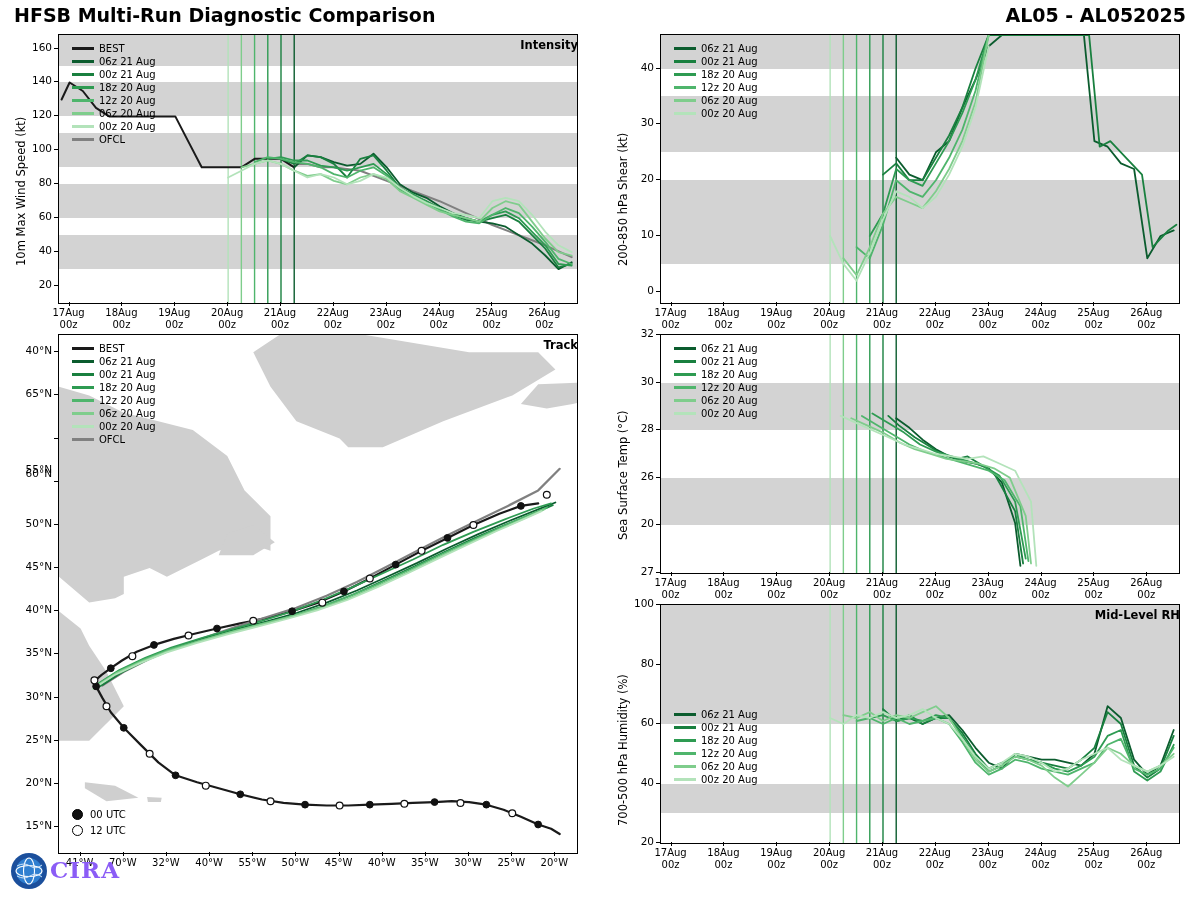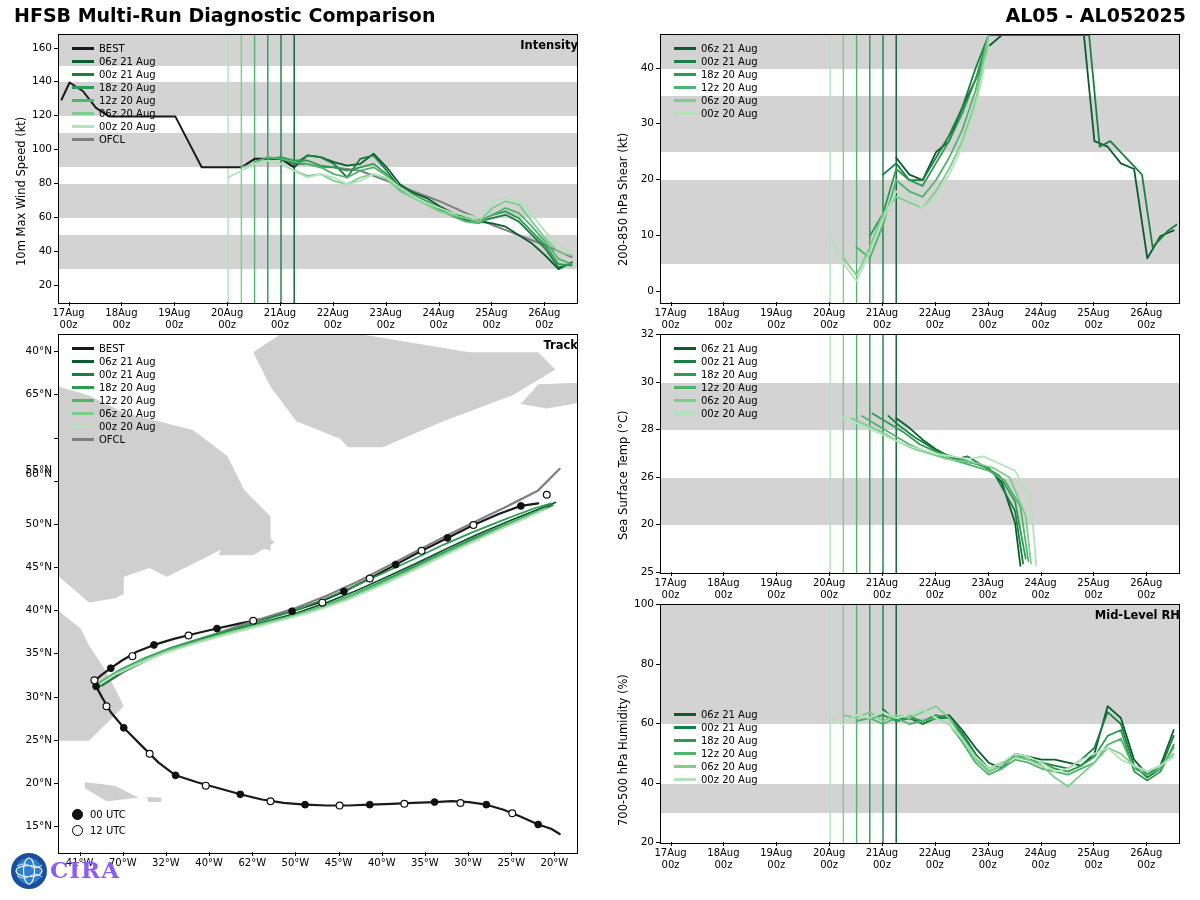--- a/index.html
+++ b/index.html
@@ -353,21 +353,21 @@
     <div class="ytick" style="left: 10px; top: 16.2667px; width: 42px;">40°N</div>
     <div class="tickmark" style="left: 54px; top: 23.2667px; width: 4px; height: 1px;"></div>
     <div class="xtick" style="left: 55.5833px; top: 529px; width: 48px;">41°W</div>
     <div class="tickmark" style="left: 79.5833px; top: 524px; width: 1px; height: 4px;"></div>
     <div class="xtick" style="left: 98.75px; top: 529px; width: 48px;">70°W</div>
     <div class="tickmark" style="left: 122.75px; top: 524px; width: 1px; height: 4px;"></div>
     <div class="xtick" style="left: 141.917px; top: 529px; width: 48px;">32°W</div>
     <div class="tickmark" style="left: 165.917px; top: 524px; width: 1px; height: 4px;"></div>
     <div class="xtick" style="left: 185.083px; top: 529px; width: 48px;">40°W</div>
     <div class="tickmark" style="left: 209.083px; top: 524px; width: 1px; height: 4px;"></div>
-    <div class="xtick" style="left: 228.25px; top: 529px; width: 48px;">62°W</div>
+    <div class="xtick" style="left: 228.25px; top: 529px; width: 48px;">55°W</div>
     <div class="tickmark" style="left: 252.25px; top: 524px; width: 1px; height: 4px;"></div>
     <div class="xtick" style="left: 271.417px; top: 529px; width: 48px;">50°W</div>
     <div class="tickmark" style="left: 295.417px; top: 524px; width: 1px; height: 4px;"></div>
     <div class="xtick" style="left: 314.583px; top: 529px; width: 48px;">45°W</div>
     <div class="tickmark" style="left: 338.583px; top: 524px; width: 1px; height: 4px;"></div>
     <div class="xtick" style="left: 357.75px; top: 529px; width: 48px;">40°W</div>
     <div class="tickmark" style="left: 381.75px; top: 524px; width: 1px; height: 4px;"></div>
     <div class="xtick" style="left: 400.917px; top: 529px; width: 48px;">35°W</div>
     <div class="tickmark" style="left: 424.917px; top: 524px; width: 1px; height: 4px;"></div>
     <div class="xtick" style="left: 444.083px; top: 529px; width: 48px;">30°W</div>
@@ -417,21 +417,21 @@
       </div>
       <div class="row">
         <span class="swatch" style="background: rgb(127, 205, 140);"></span>
         <span class="lbl">06z 20 Aug</span>
       </div>
       <div class="row">
         <span class="swatch" style="background: rgb(179, 227, 186);"></span>
         <span class="lbl">00z 20 Aug</span>
       </div>
     </div>
-<div class="ytick" style="left: 18px; top: 237px; width: 36px;">25</div>
+<div class="ytick" style="left: 18px; top: 237px; width: 36px;">27</div>
     <div class="tickmark" style="left: 56px; top: 244px; width: 4px; height: 1px;"></div>
     <div class="ytick" style="left: 18px; top: 189.4px; width: 36px;">20</div>
     <div class="tickmark" style="left: 56px; top: 196.4px; width: 4px; height: 1px;"></div>
     <div class="ytick" style="left: 18px; top: 141.8px; width: 36px;">26</div>
     <div class="tickmark" style="left: 56px; top: 148.8px; width: 4px; height: 1px;"></div>
     <div class="ytick" style="left: 18px; top: 94.2px; width: 36px;">28</div>
     <div class="tickmark" style="left: 56px; top: 101.2px; width: 4px; height: 1px;"></div>
     <div class="ytick" style="left: 18px; top: 46.6px; width: 36px;">30</div>
     <div class="tickmark" style="left: 56px; top: 53.6px; width: 4px; height: 1px;"></div>
     <div class="ytick" style="left: 18px; top: -1px; width: 36px;">32</div>

